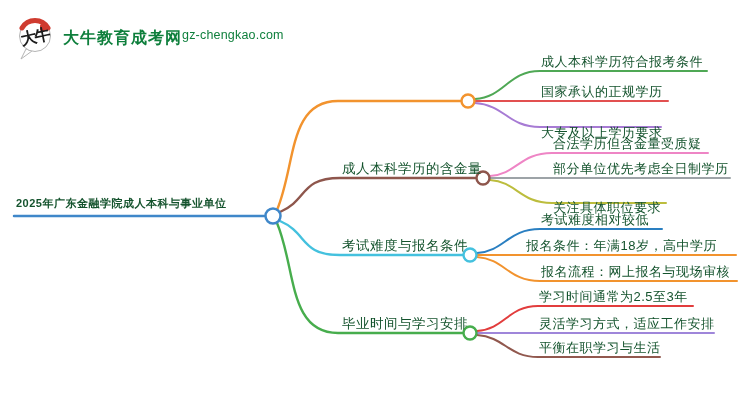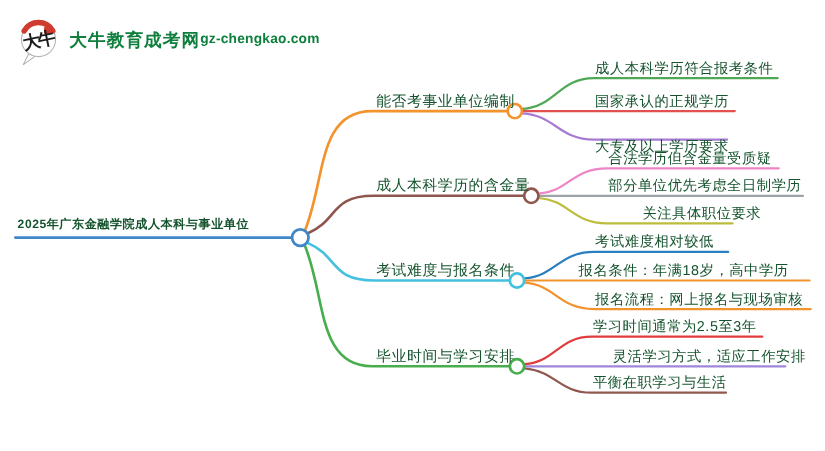--- a/index.html
+++ b/index.html
@@ -14,21 +14,21 @@
     position:absolute; color:#14532d; white-space:nowrap;
     font-family:"Liberation Sans","DejaVu Sans",sans-serif;
     letter-spacing:0.5px;
   }
   .root-label  { font-size:11px; font-weight:700; }
   .branch-label{ font-size:13.5px; font-weight:500; }
   .child-label { font-size:13px; }
   .logo { position:absolute; left:14px; top:14px; display:flex; align-items:center; gap:7px; cursor:pointer; }
   .logo-text { display:flex; line-height:1.1; }
   .logo-title { font-size:16px; font-weight:bold; color:#0e7f3c; letter-spacing:1px; }
-  .logo-sub   { font-size:12.5px; font-weight:bold; color:#0e7f3c; letter-spacing:0.2px; }
+  .logo-sub   { font-size:12.5px; font-weight:normal; color:#0e7f3c; letter-spacing:0.2px; }
 </style>
 </head>
 <body>
 
 <div class="stage">
 
   <svg class="map-svg" width="750" height="410" viewBox="0 0 750 410">
     <g fill="none" stroke-linecap="round">
 
       <path d="M14,216 L265,216" stroke-width="2.5" stroke="#3f87c9"></path>
@@ -71,33 +71,32 @@
       <text x="8" y="31" font-size="16" font-weight="bold" fill="#1c1c1c" transform="rotate(-12 8 31)" style="letter-spacing:-2px">大牛</text>
     </svg>
     <div class="logo-text">
       <span class="logo-title">大牛教育成考网</span>
       <span class="logo-sub">gz-chengkao.com</span>
     </div>
   </div>
 
   <div class="label root-label" style="left:16px; top:196px;">2025年广东金融学院成人本科与事业单位</div>
 
-  <div class="label branch-label" style="left:342px; top:83px;">能否考事业单位编制</div>
   <div class="label child-label" style="left:541px; top:53px;">成人本科学历符合报考条件</div>
   <div class="label child-label" style="left:541px; top:83px;">国家承认的正规学历</div>
   <div class="label child-label" style="left:541px; top:124px;">大专及以上学历要求</div>
 
   <div class="label branch-label" style="left:342px; top:160px;">成人本科学历的含金量</div>
   <div class="label child-label" style="left:553px; top:135px;">合法学历但含金量受质疑</div>
   <div class="label child-label" style="left:553px; top:160px;">部分单位优先考虑全日制学历</div>
-  <div class="label child-label" style="left:553px; top:185px;margin-left:31px;">关注具体职位要求</div>
+  <div class="label child-label" style="left:553px; top:199px;">关注具体职位要求</div>
 
   <div class="label branch-label" style="left:342px; top:237px;">考试难度与报名条件</div>
   <div class="label child-label" style="left:541px; top:211px;">考试难度相对较低</div>
   <div class="label child-label" style="left:526px; top:237px;">报名条件：年满18岁，高中学历</div>
   <div class="label child-label" style="left:541px; top:263px;">报名流程：网上报名与现场审核</div>
 
   <div class="label branch-label" style="left:342px; top:315px;">毕业时间与学习安排</div>
   <div class="label child-label" style="left:539px; top:288px;">学习时间通常为2.5至3年</div>
-  <div class="label child-label" style="left:557px; top:315px;text-align:right;">灵活学习方式，适应工作安排</div>
+  <div class="label child-label" style="left:539px; top:315px;text-align:right;">灵活学习方式，适应工作安排</div>
   <div class="label child-label" style="left:539px; top:339px;">平衡在职学习与生活</div>
 
 </div>
 
 </body></html>

